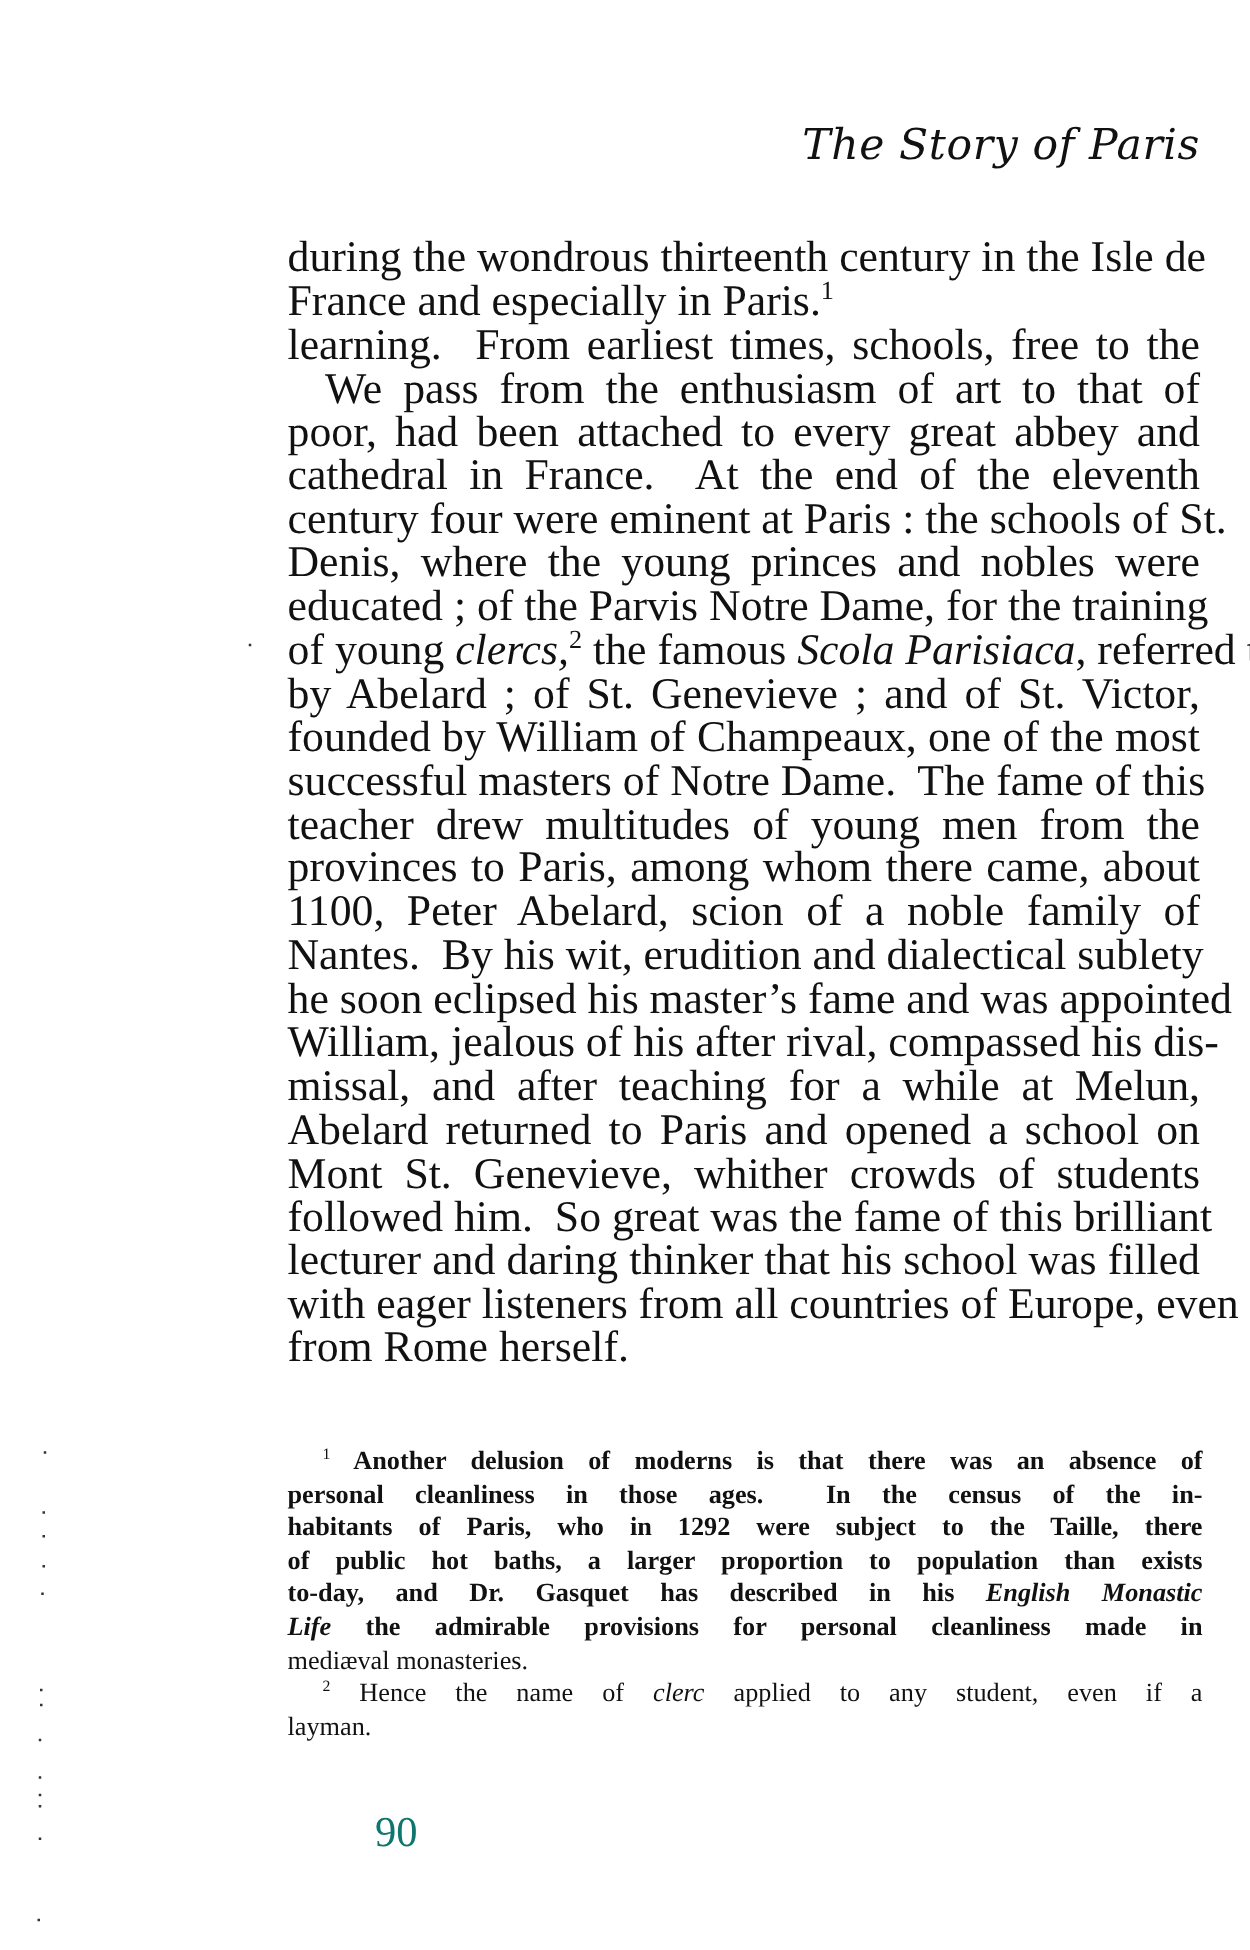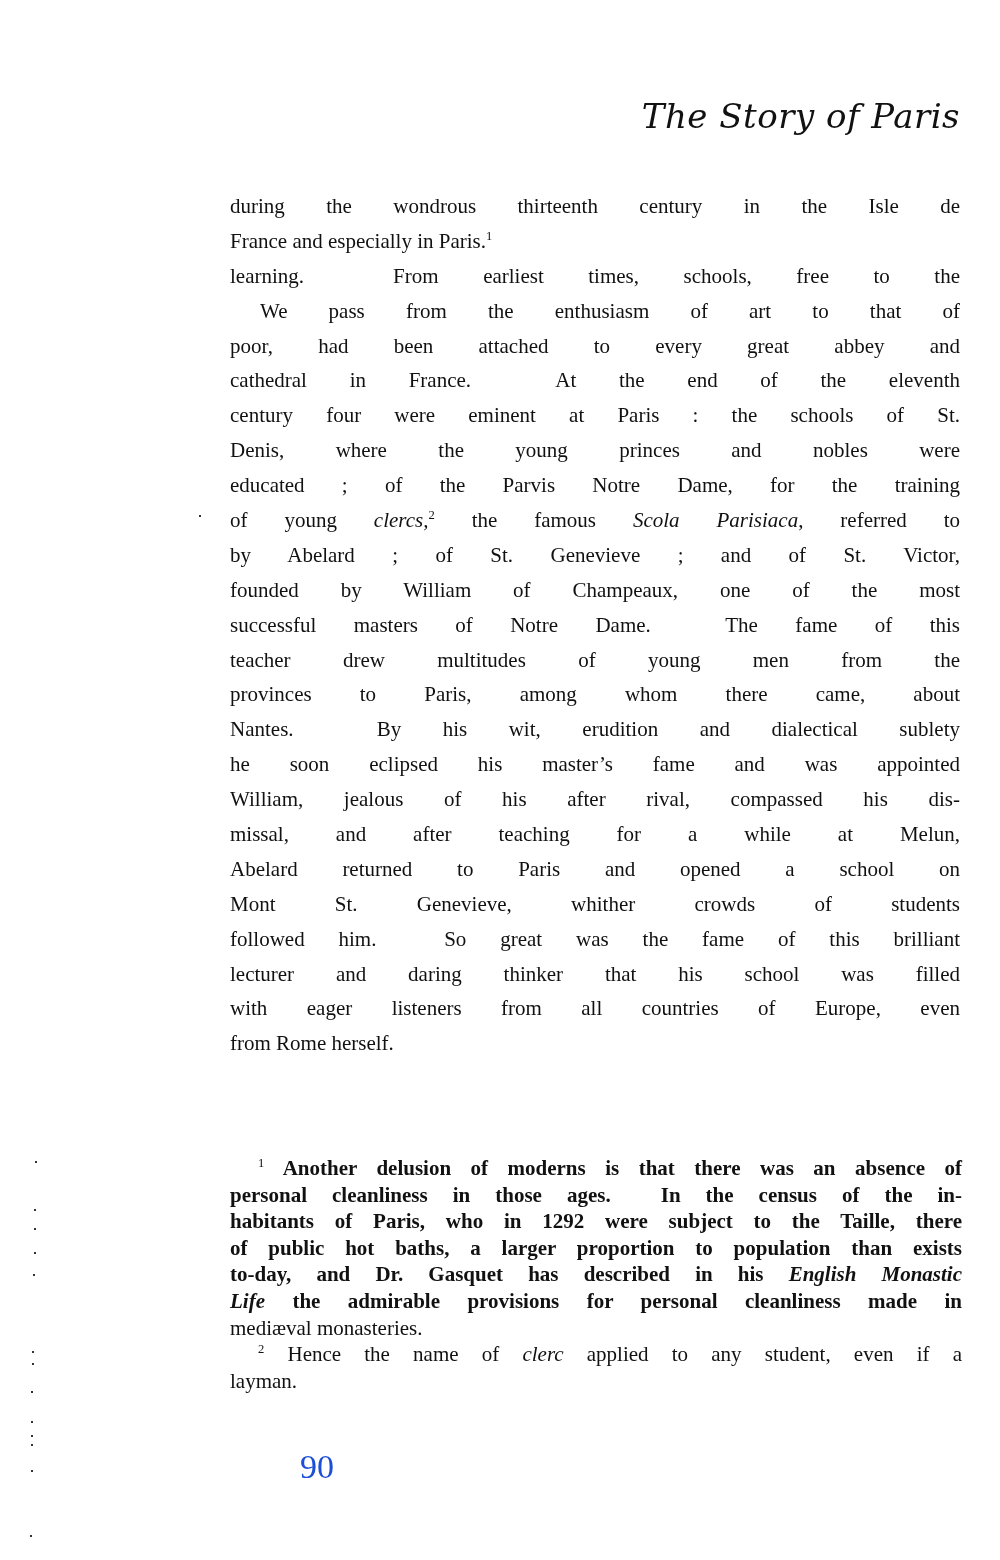--- a/index.html
+++ b/index.html
@@ -5,40 +5,40 @@
   html, body { margin: 0; padding: 0; background: #ffffff; }
   body { width: 1000px; height: 1560px; position: relative; overflow: hidden; color: #111; }
   .page { position: absolute; left: 0; top: 0; width: 812px; height: 1560px; background: #fff; }
   .running-head {
     position: absolute; left: 600px; top: 96px; width: 360px; text-align: right;
     font-family: "DejaVu Serif", "Liberation Serif", serif; font-style: italic;
     font-size: 34px; letter-spacing: 0.5px; color: #111;
   }
   .body-text {
     position: absolute; left: 230px; top: 189px; width: 730px;
-    font-family: "Liberation Serif", serif; font-size: 21px; line-height: 34.9px;
+    font-family: "Liberation Serif", serif; font-size: 35px; line-height: 34.9px;
     color: #111;
   }
   .line { display: block; text-align: justify; text-align-last: justify; white-space: nowrap; height: 34.9px; }
   .line.last { text-align-last: left; }
   .line.indent { padding-left: 30px; }
   .line span { white-space: pre; }
   .sup { font-size: 60%; vertical-align: super; line-height: 0; }
   .ital { font-style: italic; }
   .notes {
     position: absolute; left: 230px; top: 1155px; width: 732px;
     font-family: "Liberation Serif", serif; font-weight: bold; font-size: 21px; line-height: 26.6px;
     color: #111;
   }
   .notes .line { height: 26.6px; }
   .notes .ital { font-style: italic; }
   .notes .plain { font-weight: normal; }
   .page-number {
     position: absolute; left: 300px; top: 1448px;
-    font-family: "Liberation Serif", serif; font-size: 34px; color: #1d4ed8;
+    font-family: "Liberation Serif", serif; font-size: 34px; color: #0f766e;
   }
   .speck { position: absolute; width: 2px; height: 2px; background: #333; }
 </style>
 </head>
 <body>
 
 <div class="page">
 
   <div class="running-head">The Story of Paris</div>
 
@@ -51,20 +51,21 @@
     <span class="line"><span>cathedral in France.  At the end of the eleventh</span></span>
     <span class="line"><span>century four were eminent at Paris : the schools of St.</span></span>
     <span class="line"><span>Denis, where the young princes and nobles were</span></span>
     <span class="line"><span>educated ; of the Parvis Notre Dame, for the training</span></span>
     <span class="line"><span>of young </span><span class="ital">clercs,</span><span class="sup">2</span><span> the famous </span><span class="ital">Scola Parisiaca</span><span>, referred to</span></span>
     <span class="line"><span>by Abelard ; of St. Genevieve ; and of St. Victor,</span></span>
     <span class="line"><span>founded by William of Champeaux, one of the most</span></span>
     <span class="line"><span>successful masters of Notre Dame.  The fame of this</span></span>
     <span class="line"><span>teacher drew multitudes of young men from the</span></span>
     <span class="line"><span>provinces to Paris, among whom there came, about</span></span>
+    <span class="line"><span>1100, Peter Abelard, scion of a noble family of</span></span>
     <span class="line"><span>Nantes.  By his wit, erudition and dialectical sublety</span></span>
     <span class="line"><span>he soon eclipsed his master’s fame and was appointed</span></span>
     <span class="line"><span>William, jealous of his after rival, compassed his dis-</span></span>
     <span class="line"><span>missal, and after teaching for a while at Melun,</span></span>
     <span class="line"><span>Abelard returned to Paris and opened a school on</span></span>
     <span class="line"><span>Mont St. Genevieve, whither crowds of students</span></span>
     <span class="line"><span>followed him.  So great was the fame of this brilliant</span></span>
     <span class="line"><span>lecturer and daring thinker that his school was filled</span></span>
     <span class="line"><span>with eager listeners from all countries of Europe, even</span></span>
     <span class="line last"><span>from Rome herself.</span></span>

